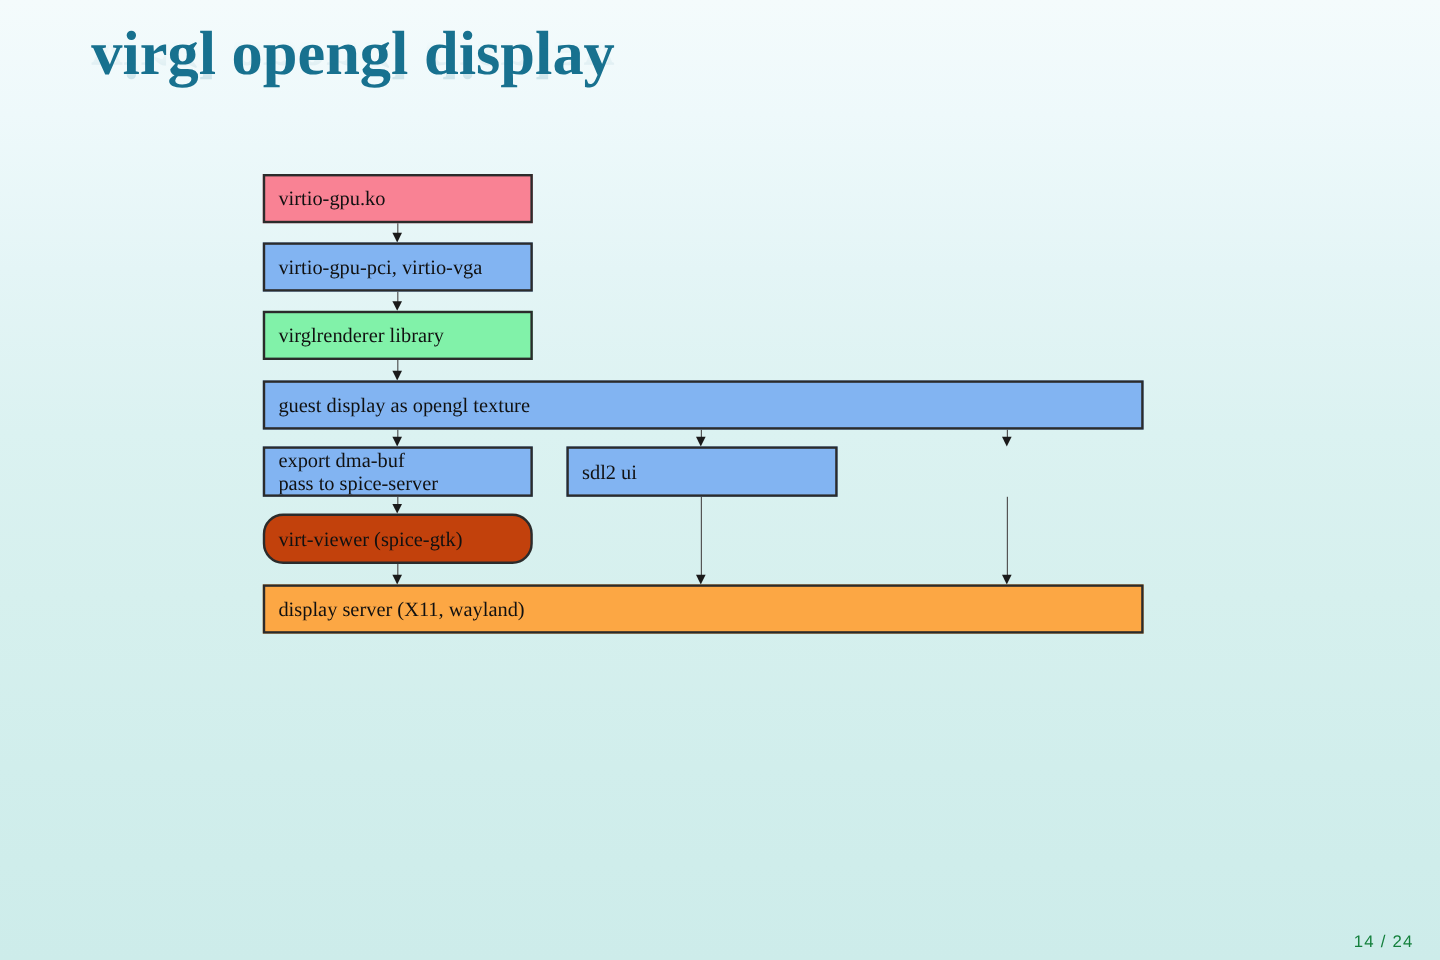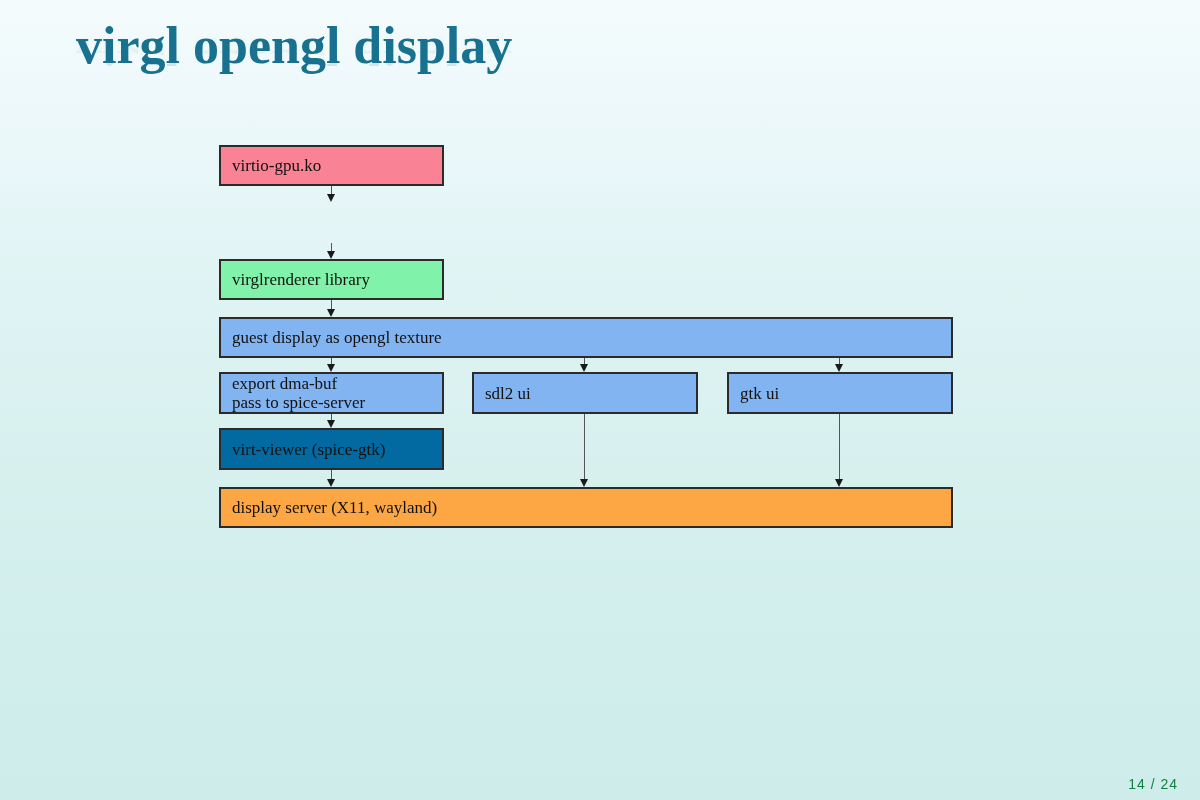--- a/index.html
+++ b/index.html
@@ -131,37 +131,37 @@
     <div class="arrowhead" style="left: 327px; top: 420px;"></div>
     <div class="edge" style="left: 331px; top: 470px; height: 11px;"></div>
     <div class="arrowhead" style="left: 327px; top: 479px;"></div>
     <div class="edge" style="left: 584px; top: 414px; height: 67px;"></div>
     <div class="arrowhead" style="left: 580px; top: 479px;"></div>
     <div class="edge" style="left: 839px; top: 414px; height: 67px;"></div>
     <div class="arrowhead" style="left: 835px; top: 479px;"></div>
     <div class="node" style="left: 219px; top: 145px; width: 225px; height: 41px; background: rgb(249, 130, 148); border-color: rgb(43, 43, 43);">
       <div class="line">virtio-gpu.ko</div>
     </div>
+    <div class="node" style="left: 219px; top: 202px; width: 225px; height: 41px; background: rgb(130, 180, 242); border-color: rgb(43, 43, 43);">
+      <div class="line">virtio-gpu-pci, virtio-vga</div>
+    </div>
     <div class="node" style="left: 219px; top: 259px; width: 225px; height: 41px; background: rgb(129, 242, 169); border-color: rgb(43, 43, 43);">
       <div class="line">virglrenderer library</div>
     </div>
     <div class="node" style="left: 219px; top: 317px; width: 734px; height: 41px; background: rgb(130, 180, 242); border-color: rgb(43, 43, 43);">
       <div class="line">guest display as opengl texture</div>
     </div>
     <div class="node" style="left: 219px; top: 372px; width: 225px; height: 42px; background: rgb(130, 180, 242); border-color: rgb(43, 43, 43);">
       <div class="line">export dma-buf</div>
       <div class="line">pass to spice-server</div>
     </div>
     <div class="node" style="left: 472px; top: 372px; width: 226px; height: 42px; background: rgb(130, 180, 242); border-color: rgb(43, 43, 43);">
       <div class="line">sdl2 ui</div>
     </div>
-    <div class="node" style="left: 727px; top: 372px; width: 226px; height: 42px; background: rgb(130, 180, 242); border-color: rgb(43, 43, 43);">
-      <div class="line">gtk ui</div>
-    </div>
-    <div class="node" style="left: 219px; top: 428px; width: 225px; height: 42px; background: #0369a1; border-color: rgb(43, 43, 43);">
+    <div class="node" style="left: 219px; top: 428px; width: 225px; height: 42px; background: #c2410c; border-color: rgb(43, 43, 43); border-radius: 17px;">
       <div class="line">virt-viewer (spice-gtk)</div>
     </div>
     <div class="node" style="left: 219px; top: 487px; width: 734px; height: 41px; background: rgb(252, 167, 68); border-color: rgb(43, 43, 43);">
       <div class="line">display server (X11, wayland)</div>
     </div>
   </div>
 
 <div class="page-number">14 / 24</div>
 
 </body></html>

